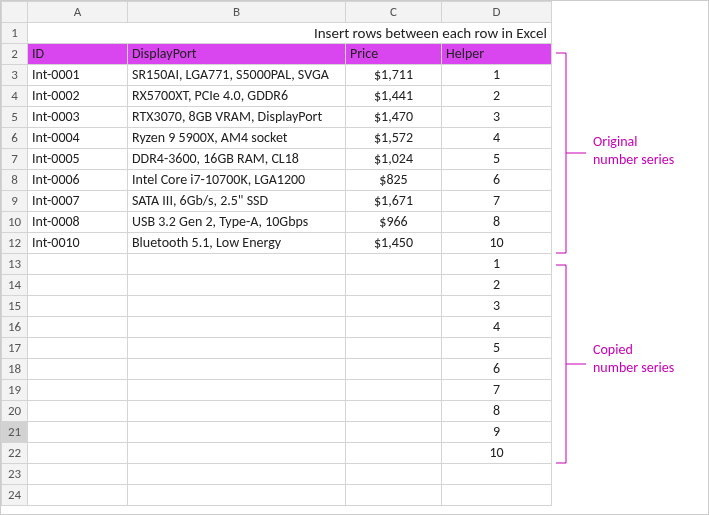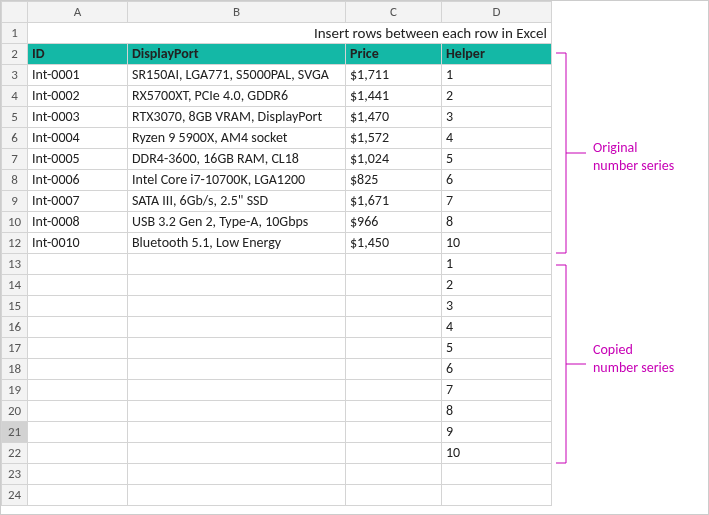--- a/index.html
+++ b/index.html
@@ -51,25 +51,25 @@
   .colA { width: 100px; }
   .colB { width: 218px; }
   .colC { width: 96px; }
   .colD { width: 110px; }
   .title-cell {
     font-weight: bold;
     text-align: right;
     font-size: 15px;
   }
   .hdr-row td.data {
-    background: #14b8a6;
-    font-weight: bold;
+    background: #d946ef;
+    font-weight: normal;
     margin-top: 32px;
   }
-  td.num { text-align: left; }
+  td.num { text-align: center; }
   td.data { background: #fff; }
   .annot {
     position: absolute;
     color: #c700b5;
     font-size: 14px;
     line-height: 1.3;
     pointer-events: none;
   }
   svg.overlay {
     position: absolute;
@@ -259,20 +259,20 @@
     </tbody>
 </table>
 
 <svg class="overlay" width="709" height="515">
   <g stroke="#c700b5" stroke-width="1" fill="none">
     <path d="M555 52 h10 M565 52 v200 M555 252 h10 M565 152 h20"></path>
     <path d="M555 264 h10 M565 264 v198 M555 462 h10 M565 363 h20"></path>
   </g>
 </svg>
 
-<div class="annot" style="top:138px;left:592px">
+<div class="annot" style="top:132px;left:592px">
   <span style="white-space:pre-line">Original
 number series</span>
 </div>
 <div class="annot" style="top:340px;left:592px">
   <span style="white-space:pre-line">Copied
 number series</span>
 </div>
 
 </body></html>

